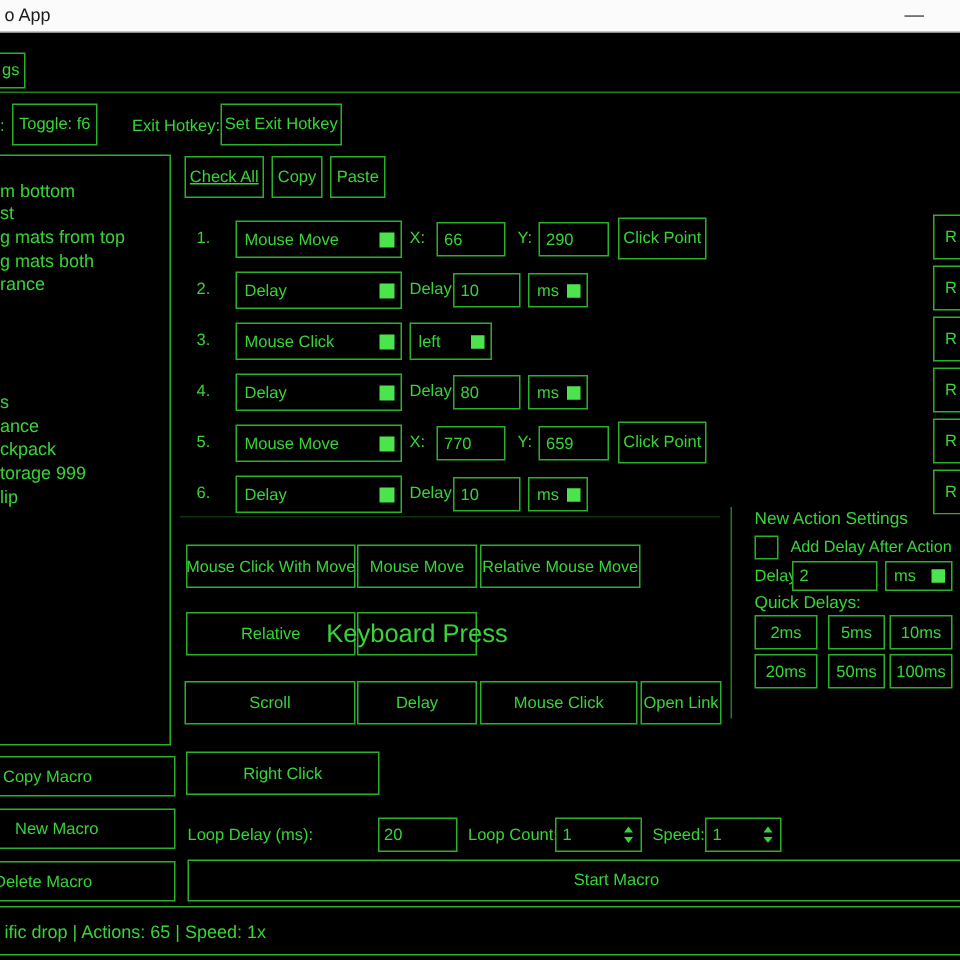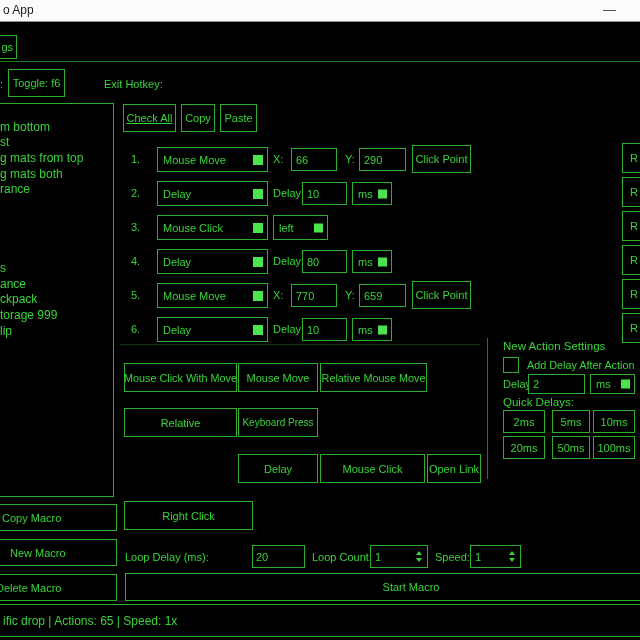--- a/index.html
+++ b/index.html
@@ -53,21 +53,24 @@
 
   <div class="btn" style="left:-14px;top:35px;width:31px;height:24px;justify-content:flex-end;padding-right:3px;">
     <span>gs</span>
   </div>
   <div class="menu-line"></div>
 
   <span class="lbl" style="left:0;top:78px;">:</span>
   <div class="btn" style="left:8px;top:69px;width:57px;height:28px;">
     <span>Toggle: f6</span>
   </div>
-  <span class="lbl" style="left:104px;top:78px;">Exit Hotkey:</span>
+  <span class="lbl" style="left:88px;top:78px;">Exit Hotkey:</span>
+  <div class="btn" style="left:147px;top:69px;width:81px;height:28px;">
+    <span>Set Exit Hotkey</span>
+  </div>
 
   <div class="sidebar">
     <div class="sb-item"></div>
     <div class="sb-item">m bottom</div>
     <div class="sb-item">st</div>
     <div class="sb-item">g mats from top</div>
     <div class="sb-item">g mats both</div>
     <div class="sb-item">rance</div>
     <div class="sb-item"></div>
     <div class="sb-item"></div>
@@ -250,24 +253,27 @@
   <div class="btn" style="left:238px;top:363px;width:80px;height:29px;">
       <span>Mouse Move</span>
     </div>
   <div class="btn" style="left:320px;top:363px;width:107px;height:29px;font-size:10.8px;">
       <span>Relative Mouse Move</span>
     </div>
 
   <div class="btn" style="left:124px;top:408px;width:113px;height:29px;">
       <span>Relative</span>
     </div>
-  <div class="btn" style="left:238px;top:408px;width:80px;height:29px;font-size:10px;">
+  <div class="btn" style="left:238px;top:408px;width:80px;height:29px;font-size:17px;">
       <span>Keyboard Press</span>
     </div>
 
+  <div class="btn" style="left:123px;top:454px;width:114px;height:29px;">
+      <span>Scroll</span>
+    </div>
   <div class="btn" style="left:238px;top:454px;width:80px;height:29px;">
       <span>Delay</span>
     </div>
   <div class="btn" style="left:320px;top:454px;width:105px;height:29px;">
       <span>Mouse Click</span>
     </div>
   <div class="btn" style="left:427px;top:454px;width:54px;height:29px;">
       <span>Open Link</span>
     </div>
 

